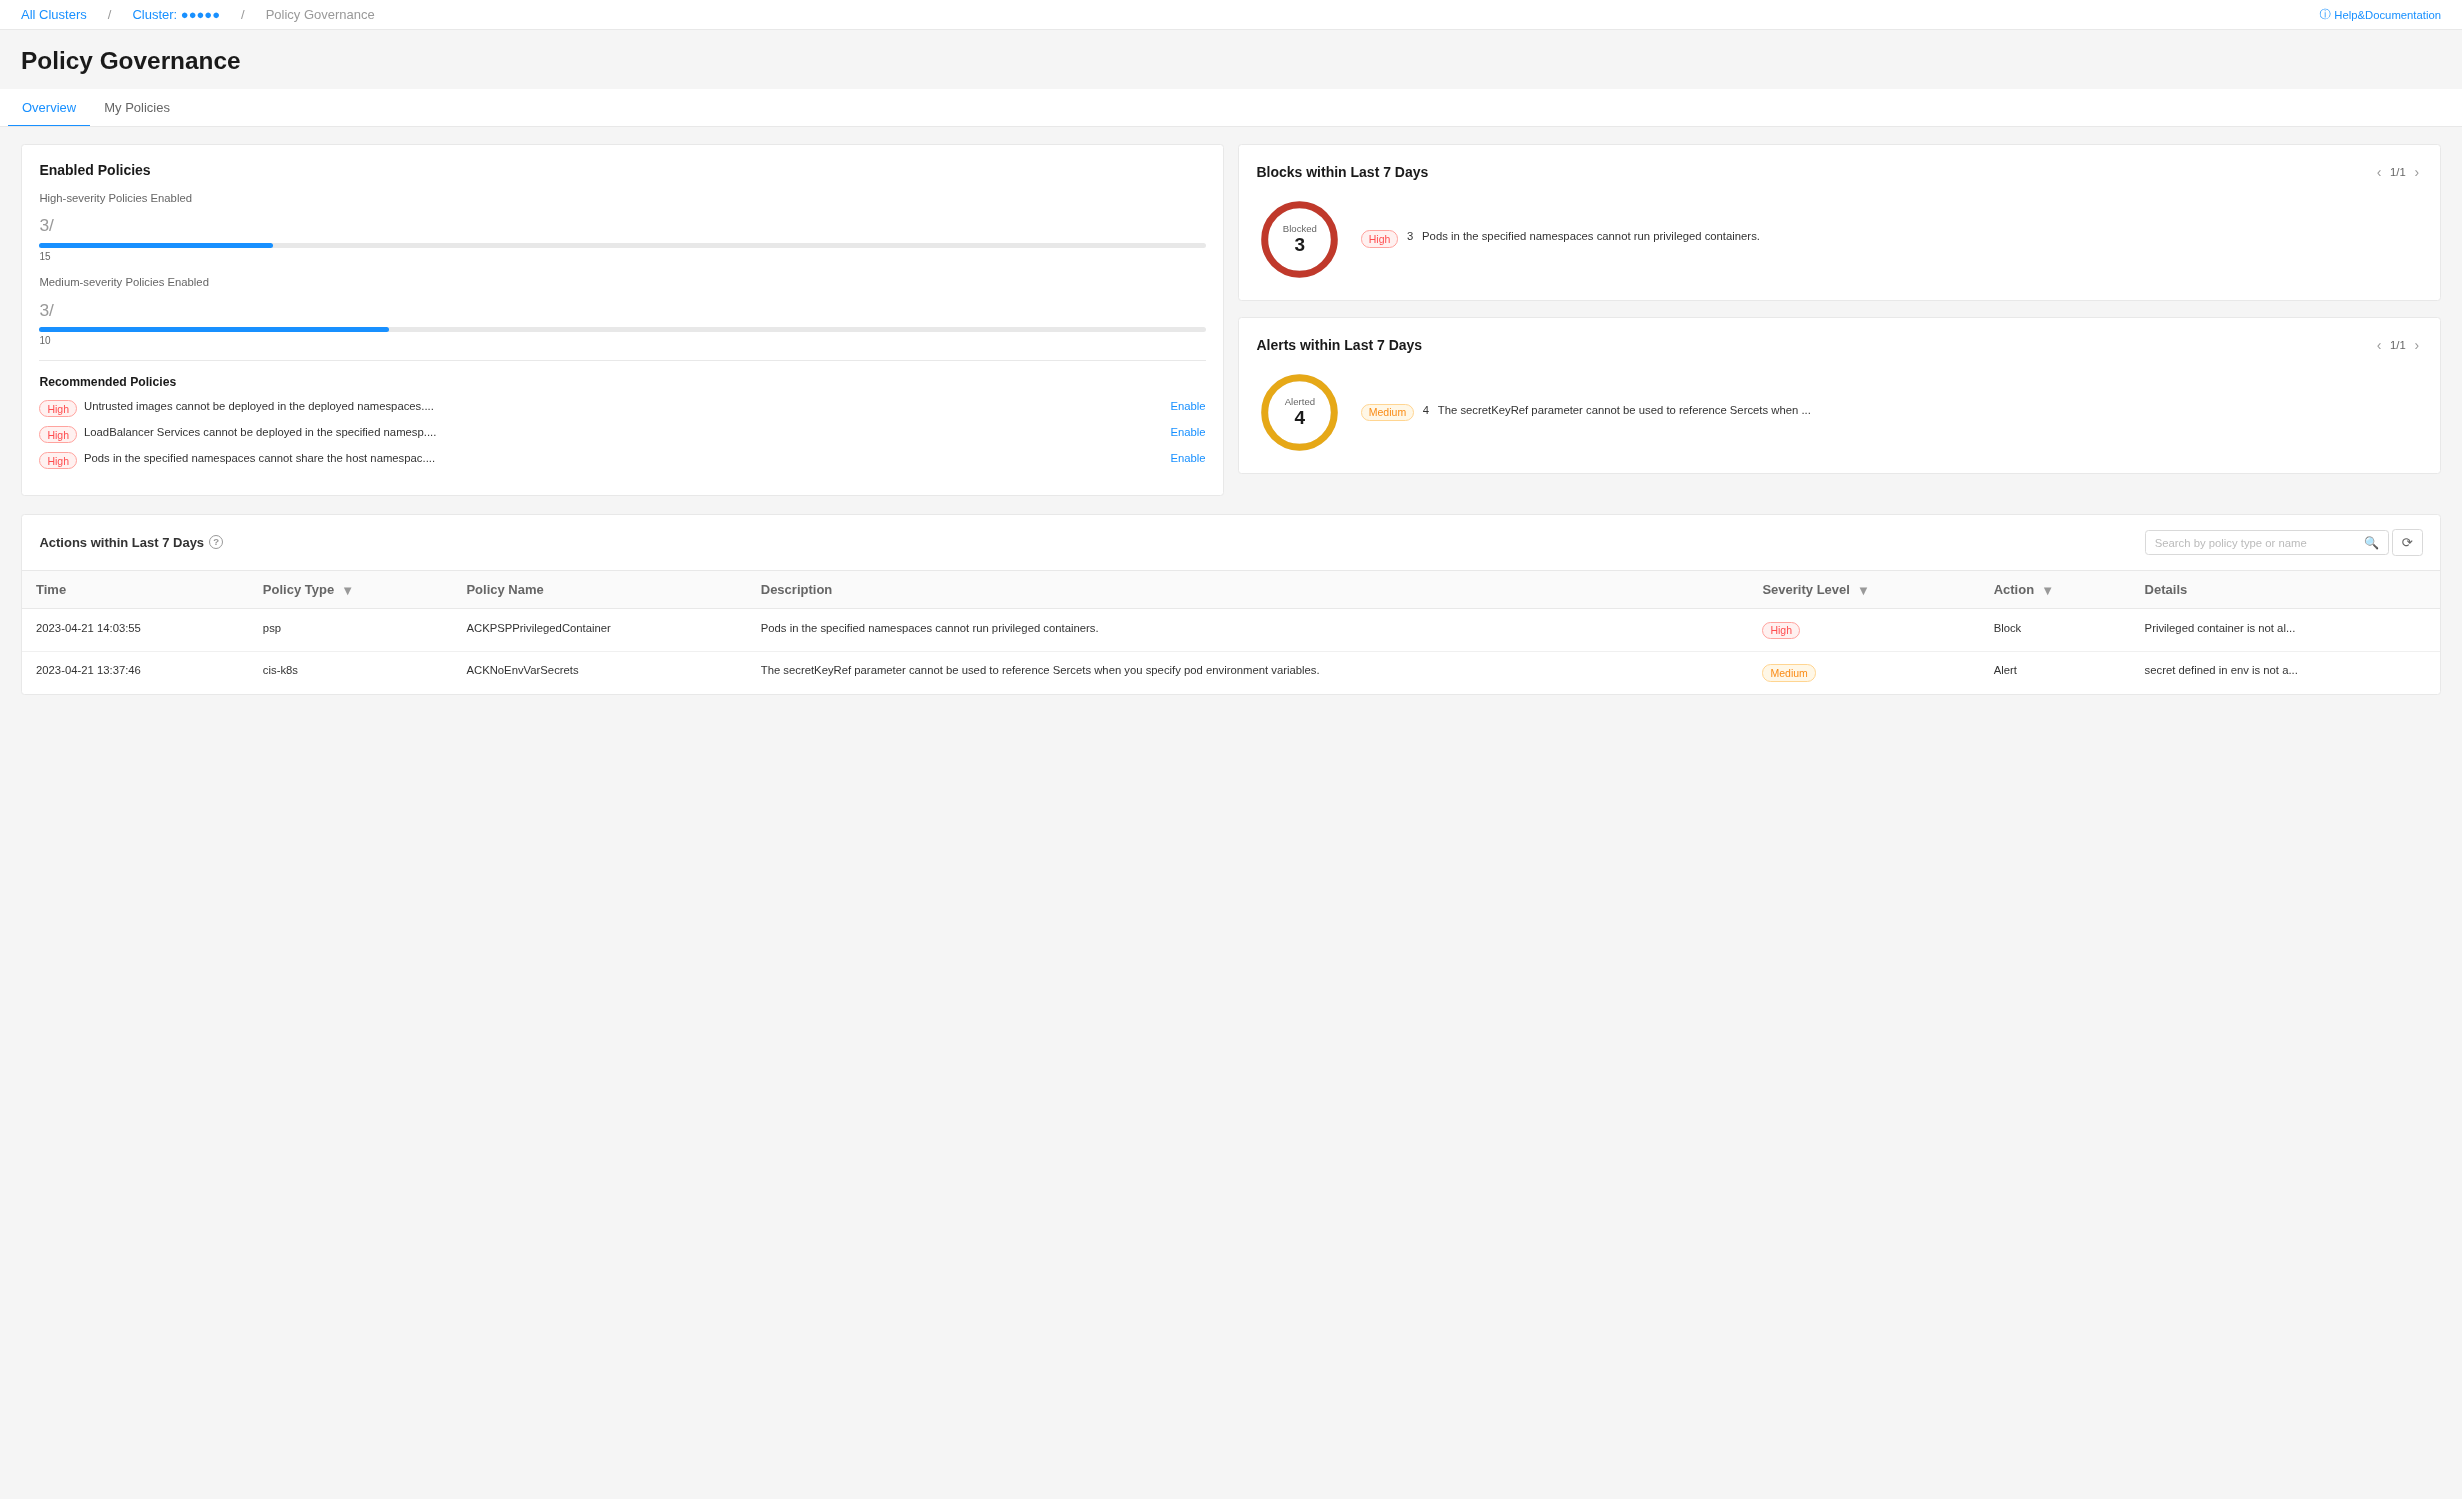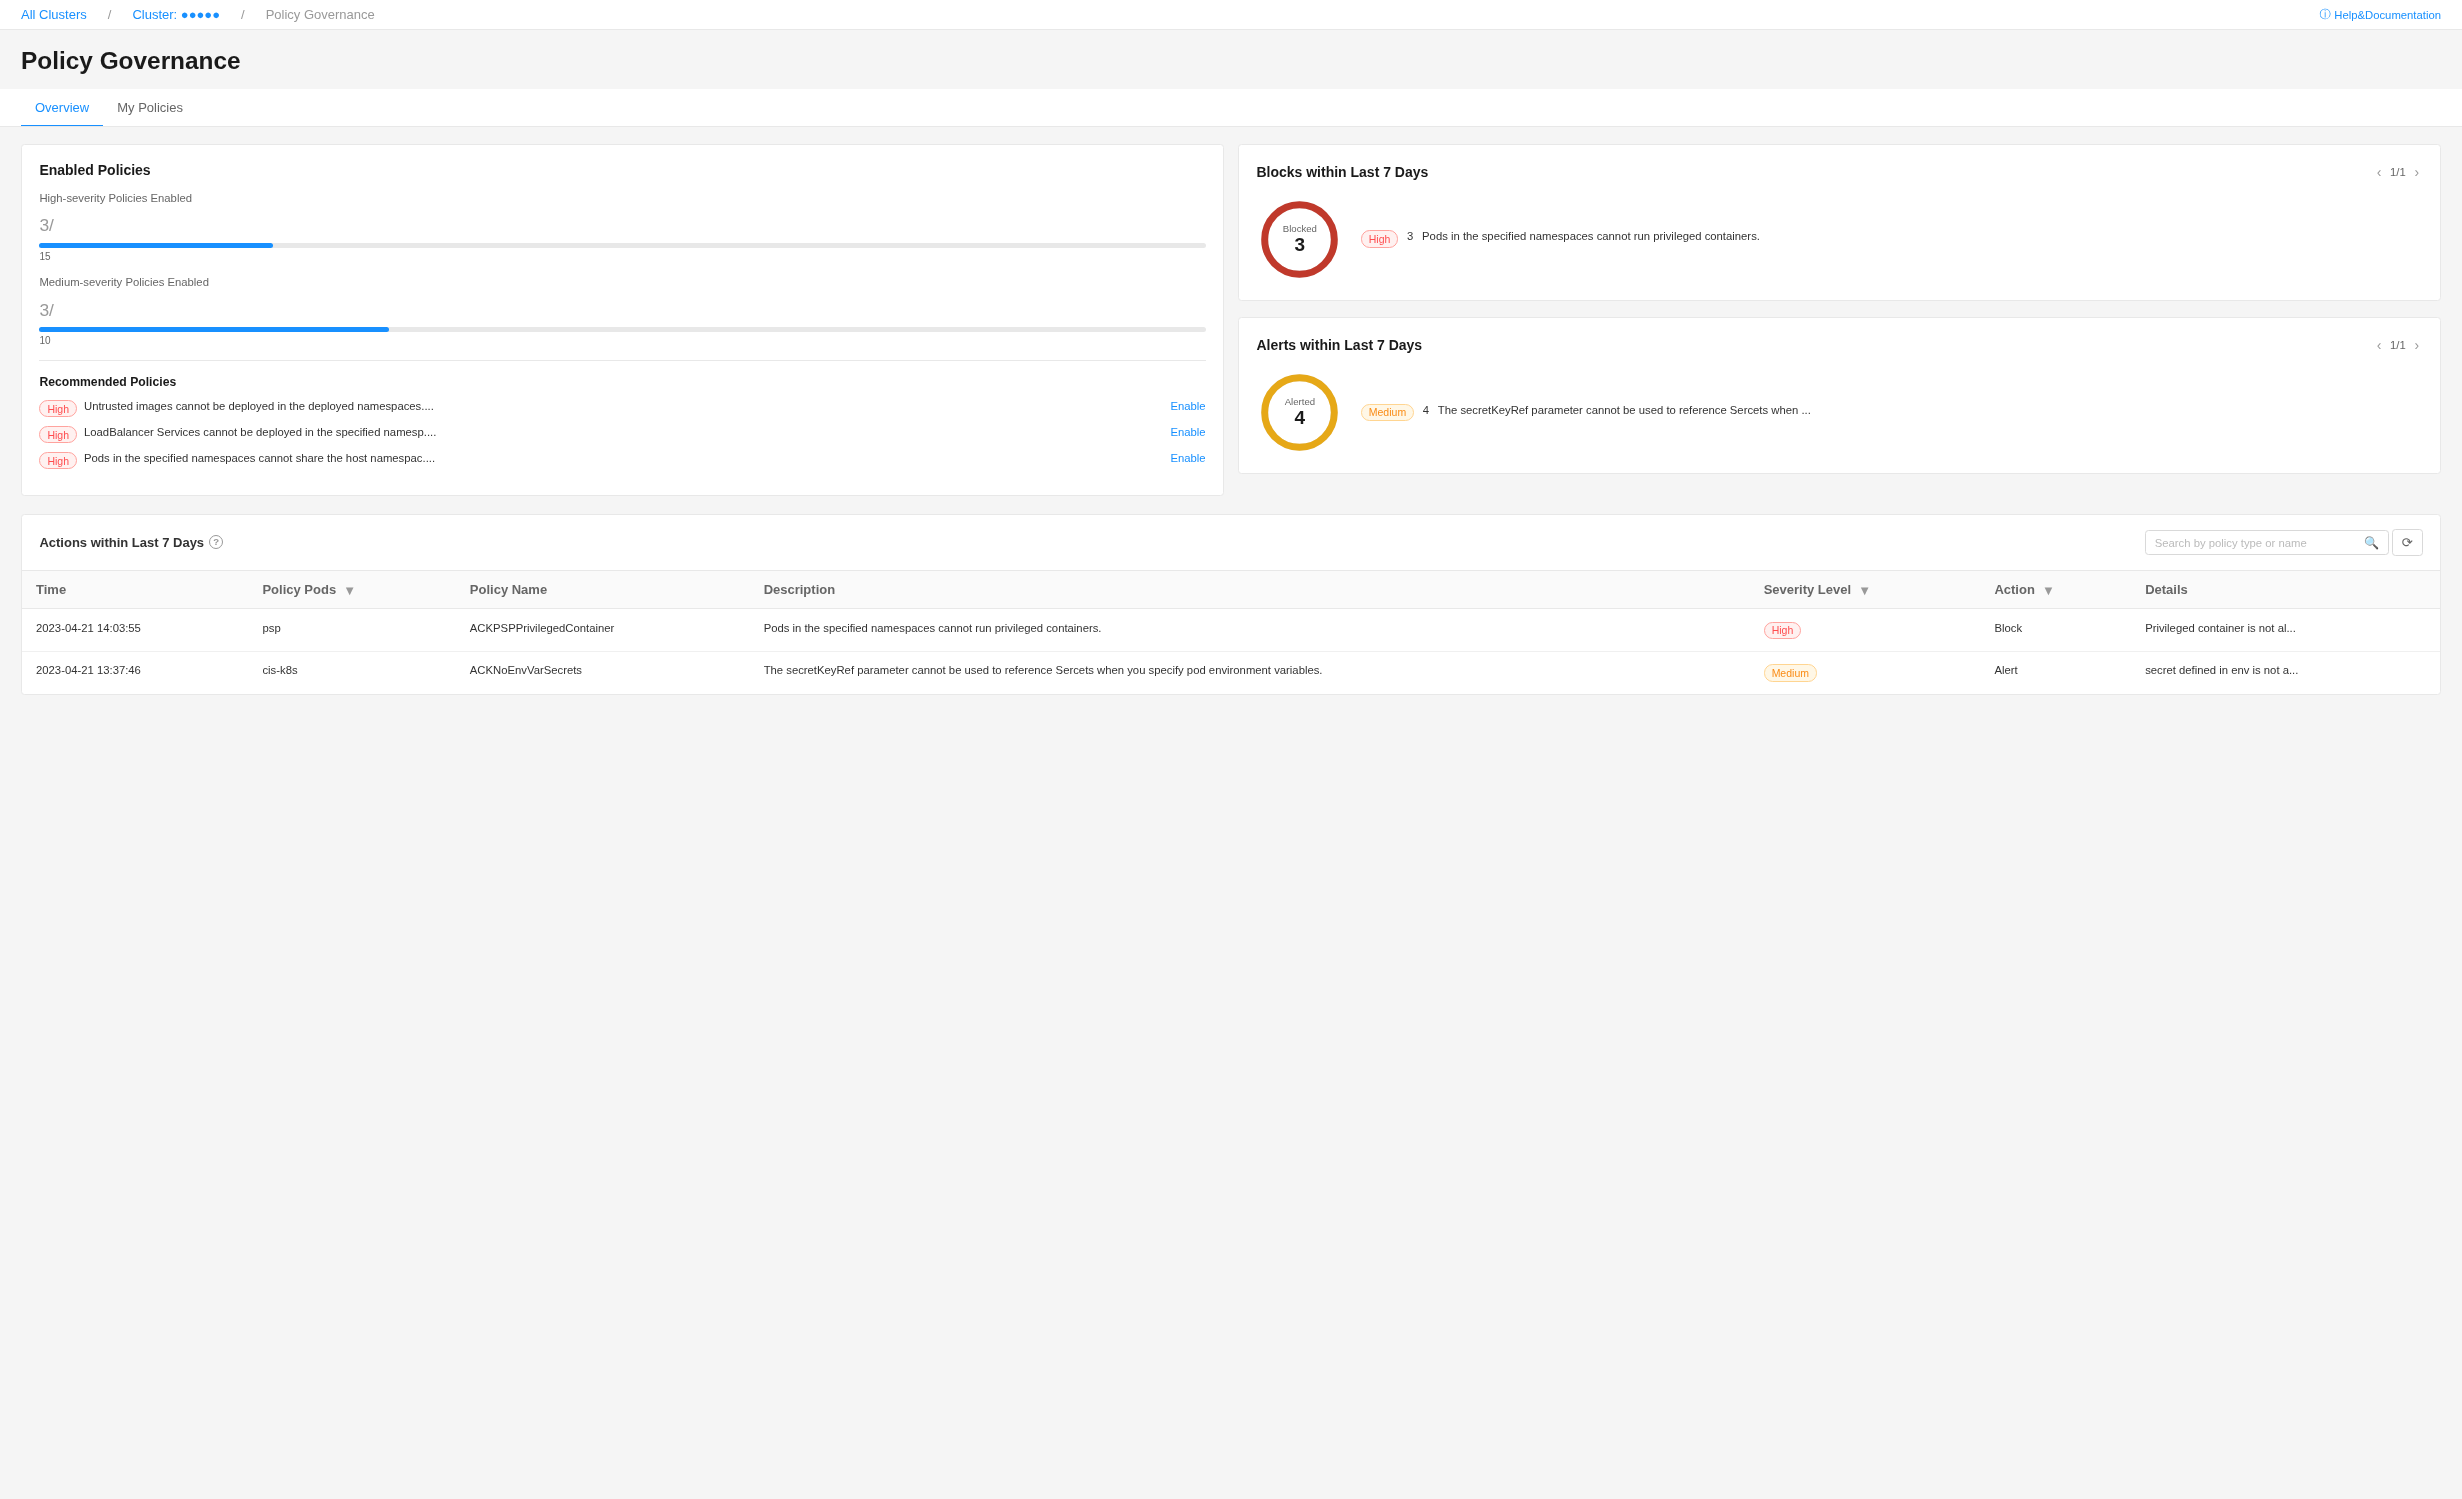--- a/index.html
+++ b/index.html
@@ -14,21 +14,21 @@
       align-items: center;
     }
     .breadcrumb { display: flex; align-items: center; gap: 21px; font-size: 13px; color: #666; }
     .breadcrumb a { color: #1890ff; text-decoration: none; }
     .breadcrumb span { color: #999; }
     .help-link { color: #1890ff; font-size: 11.3px; display: flex; align-items: center; gap: 3.5px; cursor: pointer; }
 
     .page-content { padding: 17.4px 21px; }
     .page-title { font-size: 24.4px; font-weight: 600; color: #1a1a1a; margin-bottom: 14px; }
 
-    .tabs { display: flex; border-bottom: 0.9px solid #e8e8e8; margin-bottom: 17.4px; background: #fff; margin-left: -21px; margin-right: -21px; padding: 0 21px; }
+    .tabs { display: flex; border-bottom: 0.9px solid #e8e8e8; margin-bottom: 17.4px; background: #fff; margin-left: -21px; margin-right: -21px; padding: 0 8px; }
     .tab { padding: 10.5px 14px; cursor: pointer; font-size: 13px; color: #666; border-bottom: 1.7px solid transparent; margin-bottom: -0.9px; }
     .tab.active { color: #1890ff; border-bottom-color: #1890ff; font-weight: 500; }
 
     .main-grid { display: grid; grid-template-columns: 1fr 1fr; gap: 14px; margin-bottom: 17.4px; }
 
     .card {
       background: #fff;
       border: 0.9px solid #e8e8e8;
       border-radius: 3.5px;
       padding: 17.4px;
@@ -254,21 +254,21 @@
           <span>🔍</span>
         </div>
         <button class="icon-btn">⟳</button>
       </div>
     </div>
     <table>
       <thead>
         <tr>
           <th>Time</th>
           <th>
-            <span>Policy Pods</span>
+            <span>Policy Type</span>
             <span class="filter-icon">▼</span>
           </th>
           <th>Policy Name</th>
           <th>Description</th>
           <th>
             <span>Severity Level</span>
             <span class="filter-icon">▼</span>
           </th>
           <th>
             <span>Action</span>

